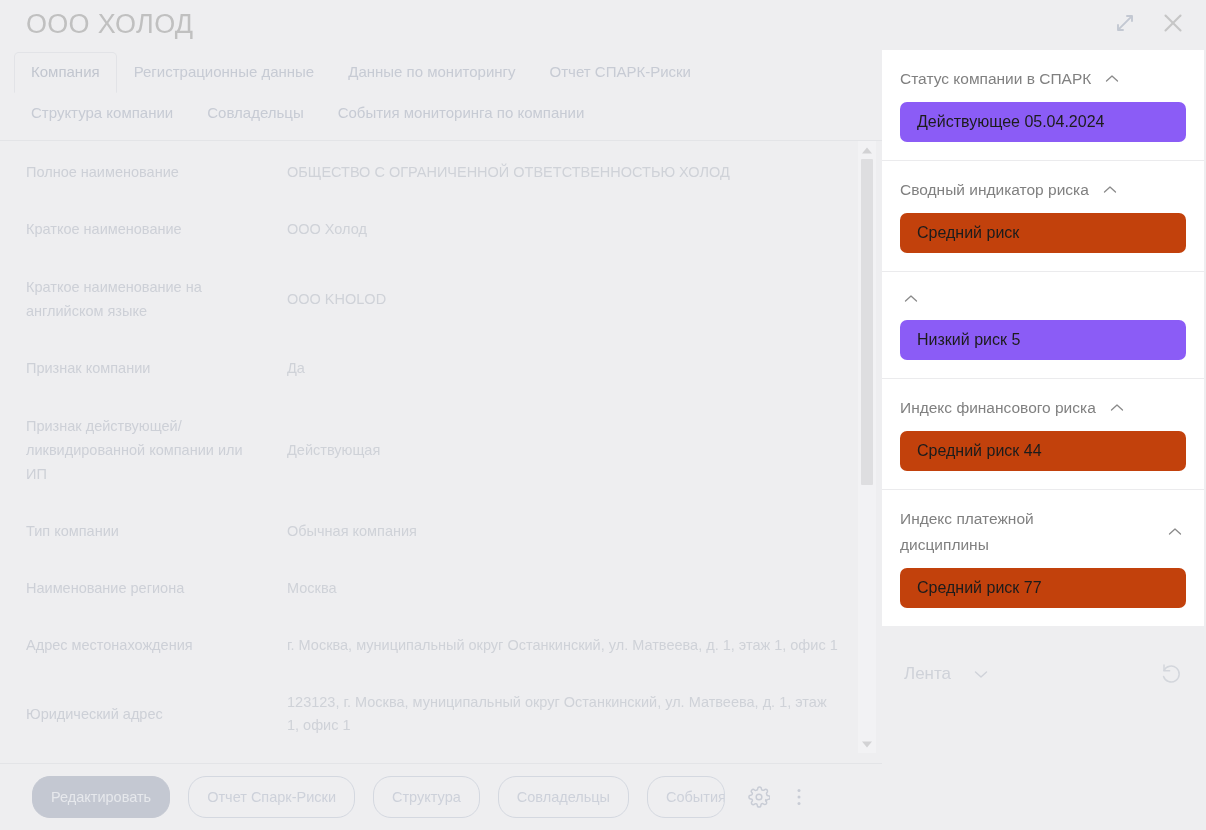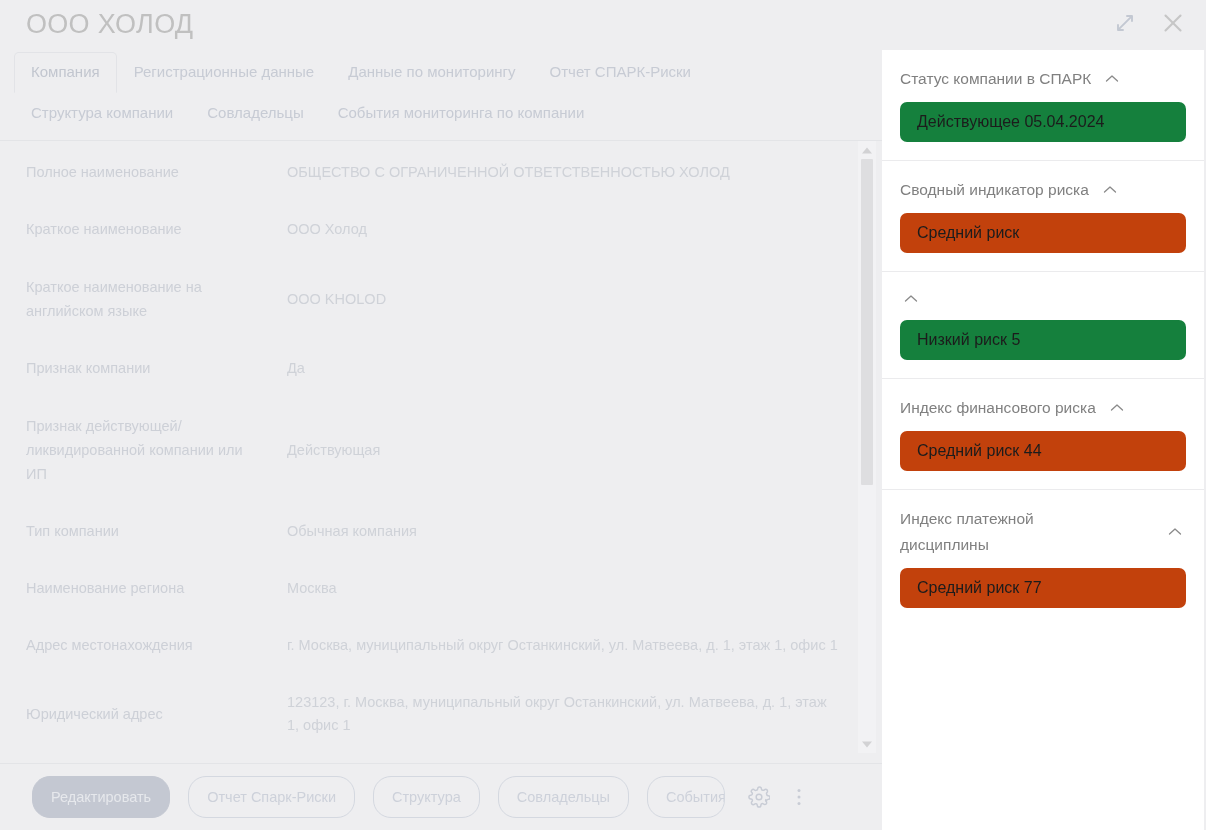--- a/index.html
+++ b/index.html
@@ -233,20 +233,21 @@
     display: flex; align-items: center; justify-content: center;
     cursor: pointer;
   }
 
   
   .side-col {
     width: 324px;
     height: 830px;
     background: #eeeef0;
     display: flex;
+    flex-direction: column;
     padding-top: 50px;
   }
 
   .risk-card {
     background: #ffffff;
     margin: 0 2px 0 0;
     width: 322px;
     flex: 0 0 auto;
   }
 
@@ -283,21 +284,21 @@
   .badge {
     height: 40px;
     border-radius: 7px;
     display: flex;
     align-items: center;
     padding-left: 17px;
     font-size: 16px;
     color: #1c1c1c;
     cursor: pointer;
   }
-  .badge-green { background: #15803d; }
+  .badge-green { background: #8b5cf6; }
   .badge-yellow { background: #c2410c; }
 
   
   .lenta-row {
     margin-top: 28px;
     padding: 0 20px 0 22px;
     display: flex;
     align-items: center;
     justify-content: space-between;
     height: 40px;

